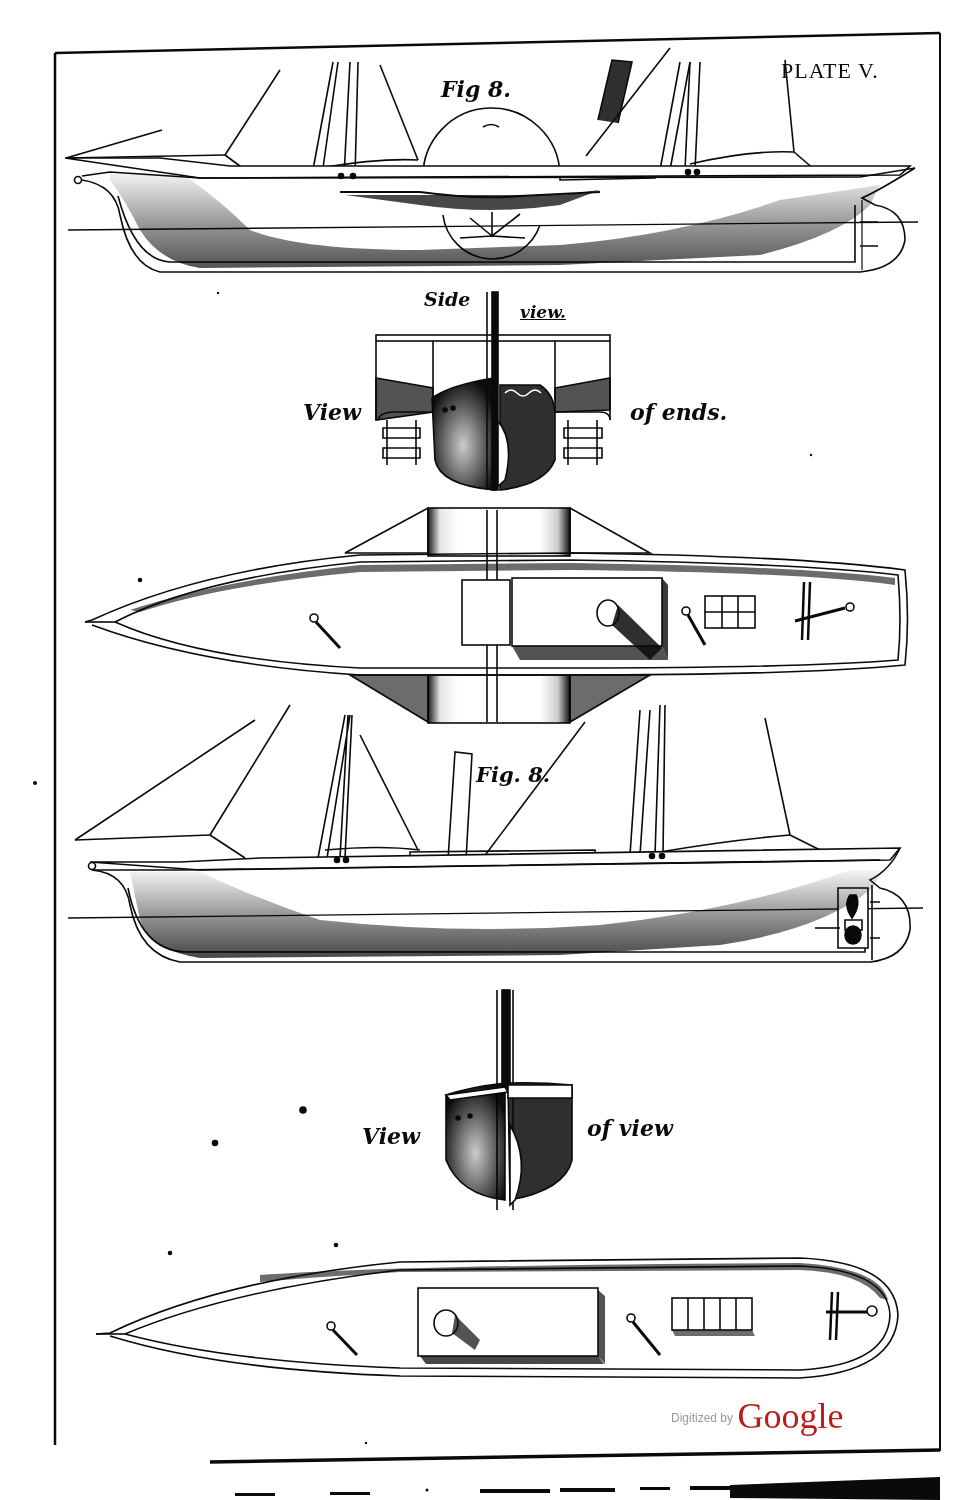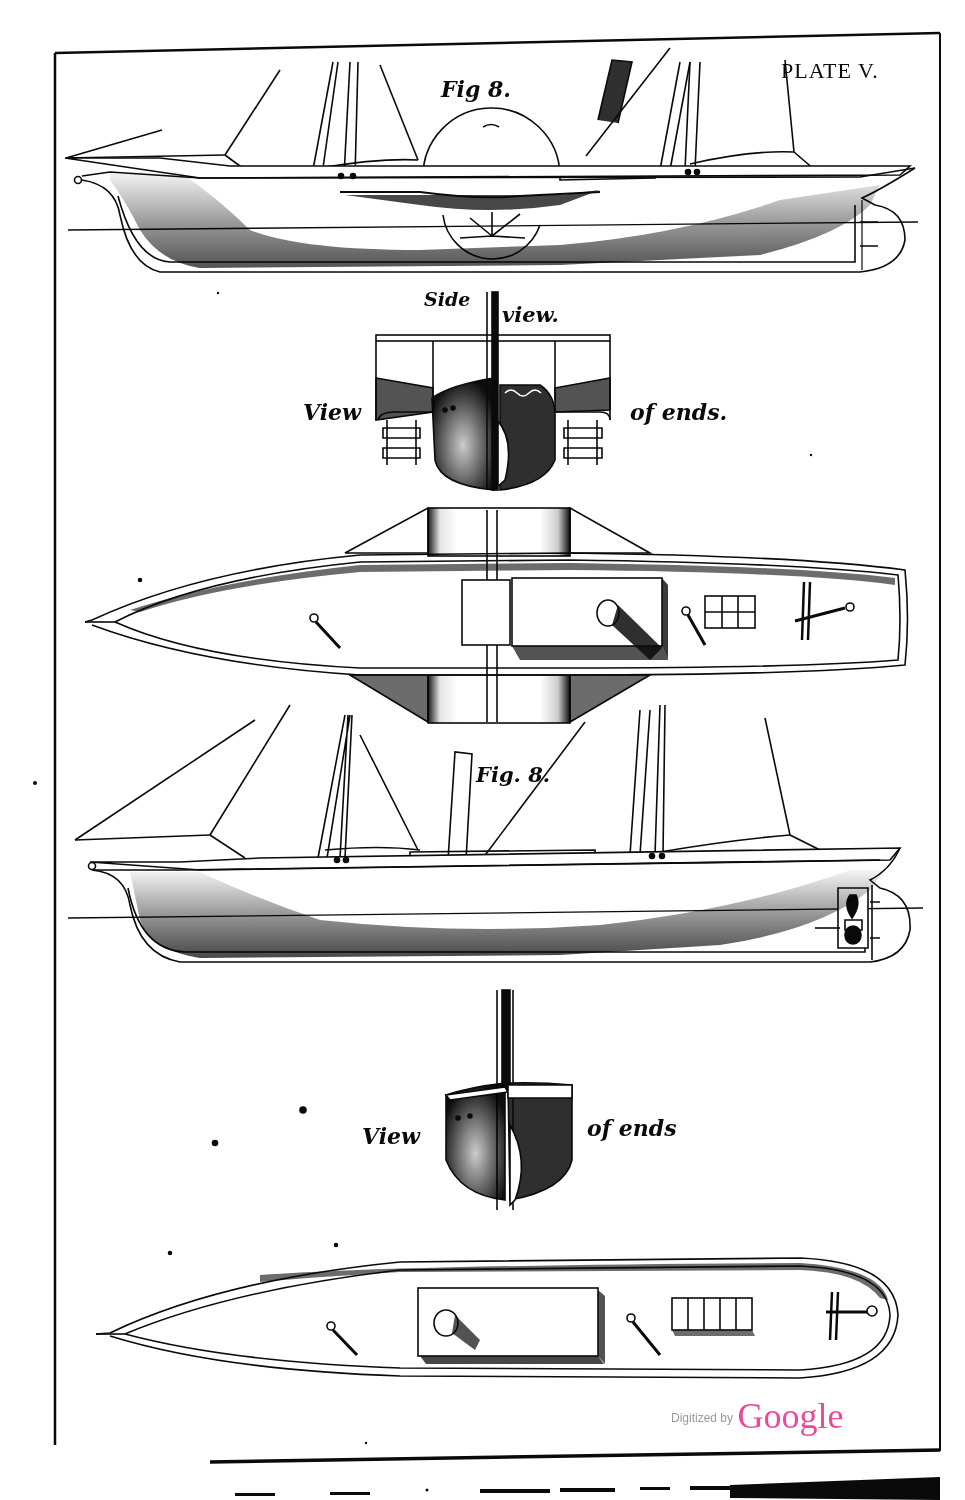--- a/index.html
+++ b/index.html
@@ -7,29 +7,29 @@
          font-family: "DejaVu Serif", serif; }
   .page { position: absolute; left: 0; top: 0; width: 965px; height: 1500px; border-radius: 28px; }
   .plate-svg { position: absolute; left: 0; top: 0; }
   .label { position: absolute; color: #0a0a0a; white-space: nowrap; }
   .plate-title { font-family: "Liberation Serif", "DejaVu Serif", serif;
                  font-size: 22px; letter-spacing: 1px; left: 781px; top: 58px; }
   .script { font-family: "DejaVu Serif", serif; font-style: italic; font-weight: bold; }
   .fig1 { font-size: 22px; left: 441px; top: 76px; }
   .fig2 { font-size: 21px; left: 476px; top: 762px; }
   .side { font-size: 19px; left: 424px; top: 288px; }
-  .sideview { font-size: 21px; left: 502px; top: 302px; }
+  .sideview { font-size: 17px; left: 520px; top: 302px; text-decoration: underline; }
   .view1 { font-size: 22px; left: 303px; top: 399px; }
   .ends1 { font-size: 22px; left: 630px; top: 399px; text-align: right; }
   .view2 { font-size: 22px; left: 362px; top: 1123px; }
   .ends2 { font-size: 22px; left: 587px; top: 1115px; }
   .watermark { position: absolute; left: 645px; top: 1395px; color: #9a9a9a;
                font-family: "Liberation Sans", sans-serif; }
   .wm-small { font-size: 12px; vertical-align: 6px; margin-left: 26px; }
-  .wm-big { font-family: "Liberation Serif", serif; font-size: 36px; color: #ec4899; margin-top: 9px; }
+  .wm-big { font-family: "Liberation Serif", serif; font-size: 36px; color: #b91c1c; margin-top: 9px; }
 </style>
 </head>
 <body>
 
 <div class="page">
 
   <svg class="plate-svg" width="965" height="1500" viewBox="0 0 965 1500" xmlns="http://www.w3.org/2000/svg">
     <defs>
       <linearGradient id="hullShade" x1="0" y1="0" x2="0" y2="1">
         <stop offset="0" stop-color="#000" stop-opacity="0.05"></stop>
@@ -285,19 +285,19 @@
   </svg>
 
   <div class="label plate-title">PLATE V.</div>
   <div class="label script fig1">Fig 8.</div>
   <div class="label script side">Side</div>
   <div class="label script sideview">view.</div>
   <div class="label script view1">View</div>
   <div class="label script ends1">of ends.</div>
   <div class="label script fig2">Fig. 8.</div>
   <div class="label script view2">View</div>
-  <div class="label script ends2">of ends</div>
+  <div class="label script ends2">of view</div>
 
   <div class="watermark">
     <span class="wm-small">Digitized by</span>
     <span class="wm-big">Google</span>
   </div>
 </div>
 
 </body></html>

